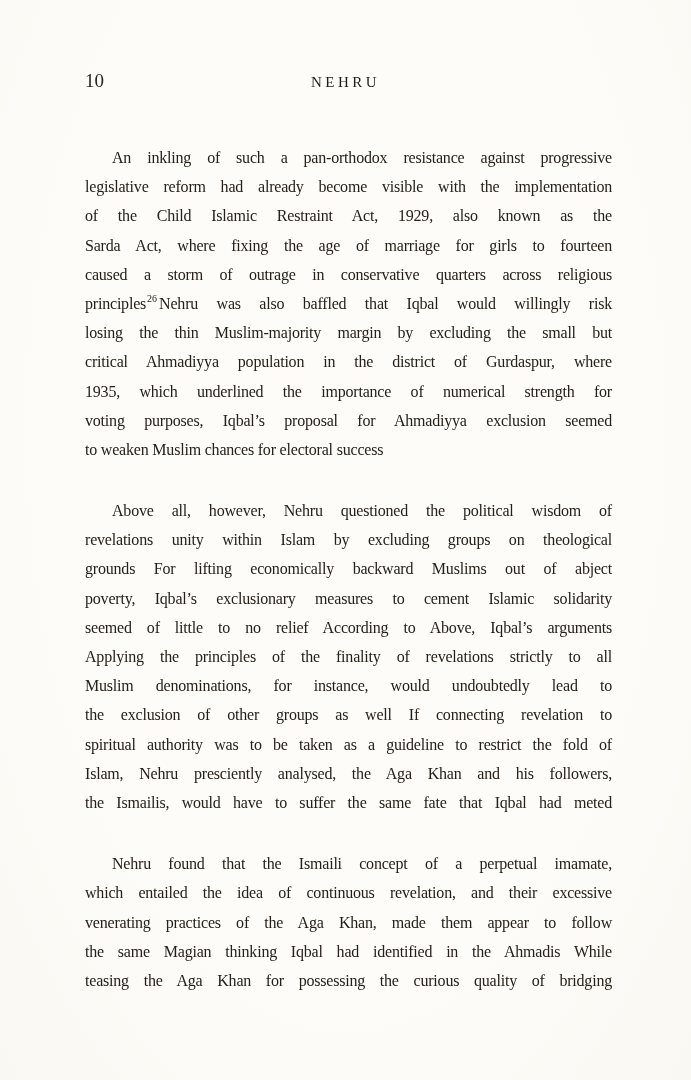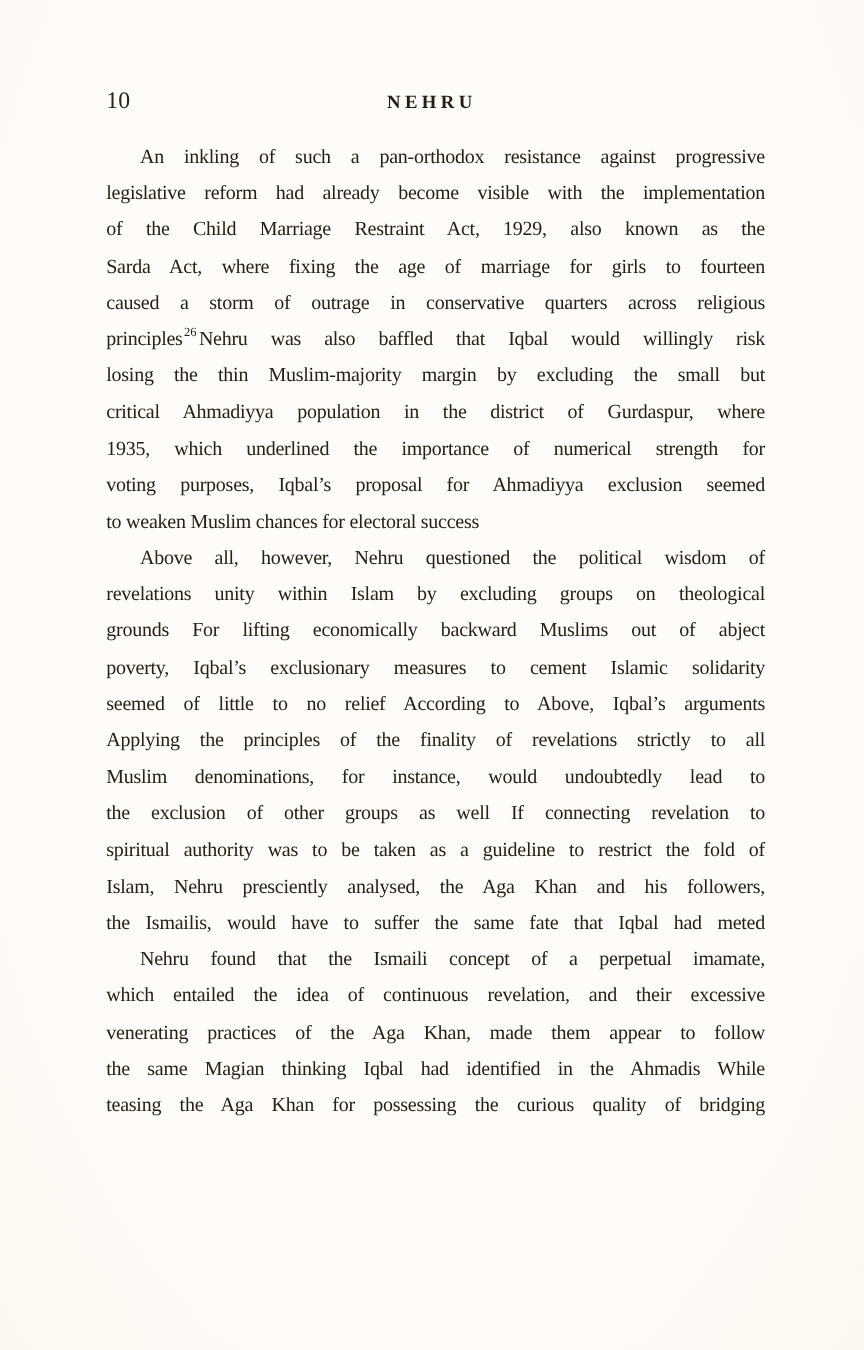--- a/index.html
+++ b/index.html
@@ -33,21 +33,21 @@
     text-align: center;
   }
   .running-header {
     position: absolute;
     left: 0;
     top: 3px;
     width: 691px;
     text-align: center;
     font-size: 15px;
     line-height: 22px;
-    font-weight: bold;
+    font-weight: normal;
     letter-spacing: 3.5px;
     color: #241d15;
   }
   .page-body {
     position: absolute;
     left: 85px;
     top: 111px;
     width: 527px;
   }
   .line {
@@ -55,20 +55,21 @@
     text-align: justify;
     text-align-last: justify;
     font-size: 16px;
     letter-spacing: -0.2px;
     line-height: 29.2px;
     height: 29.2px;
     color: #272019;
   }
   .line.indent {
     text-indent: 27px;
+    margin-top: 32px;
   }
   .line.nofill {
     text-align: center;
     text-align-last: left;
   }
   .line sup {
     font-size: 10px;
     line-height: 0;
     position: relative;
     top: -1px;
@@ -82,21 +83,21 @@
 
 <div id="book-page">
   <div class="page-header">
     <span class="page-number">10</span>
     <span class="running-header">NEHRU</span>
   </div>
   <div class="page-body">
       <div>
         <div class="line indent"><span>An inkling of such a pan-orthodox resistance against progressive</span></div>
         <div class="line"><span>legislative reform had already become visible with the implementation</span></div>
-        <div class="line"><span>of the Child Marriage Restraint Act, 1929, also known as the</span></div>
+        <div class="line"><span>of the Child Islamic Restraint Act, 1929, also known as the</span></div>
         <div class="line"><span>Sarda Act, where fixing the age of marriage for girls to fourteen</span></div>
         <div class="line"><span>caused a storm of outrage in conservative quarters across religious</span></div>
         <div class="line"><span>principles</span><sup>26</sup><span>Nehru was also baffled that Iqbal would willingly risk</span></div>
         <div class="line"><span>losing the thin Muslim-majority margin by excluding the small but</span></div>
         <div class="line"><span>critical Ahmadiyya population in the district of Gurdaspur, where</span></div>
         <div class="line"><span>1935, which underlined the importance of numerical strength for</span></div>
         <div class="line"><span>voting purposes, Iqbal’s proposal for Ahmadiyya exclusion seemed</span></div>
         <div class="line nofill"><span>to weaken Muslim chances for electoral success</span></div>
       </div>
       <div>

